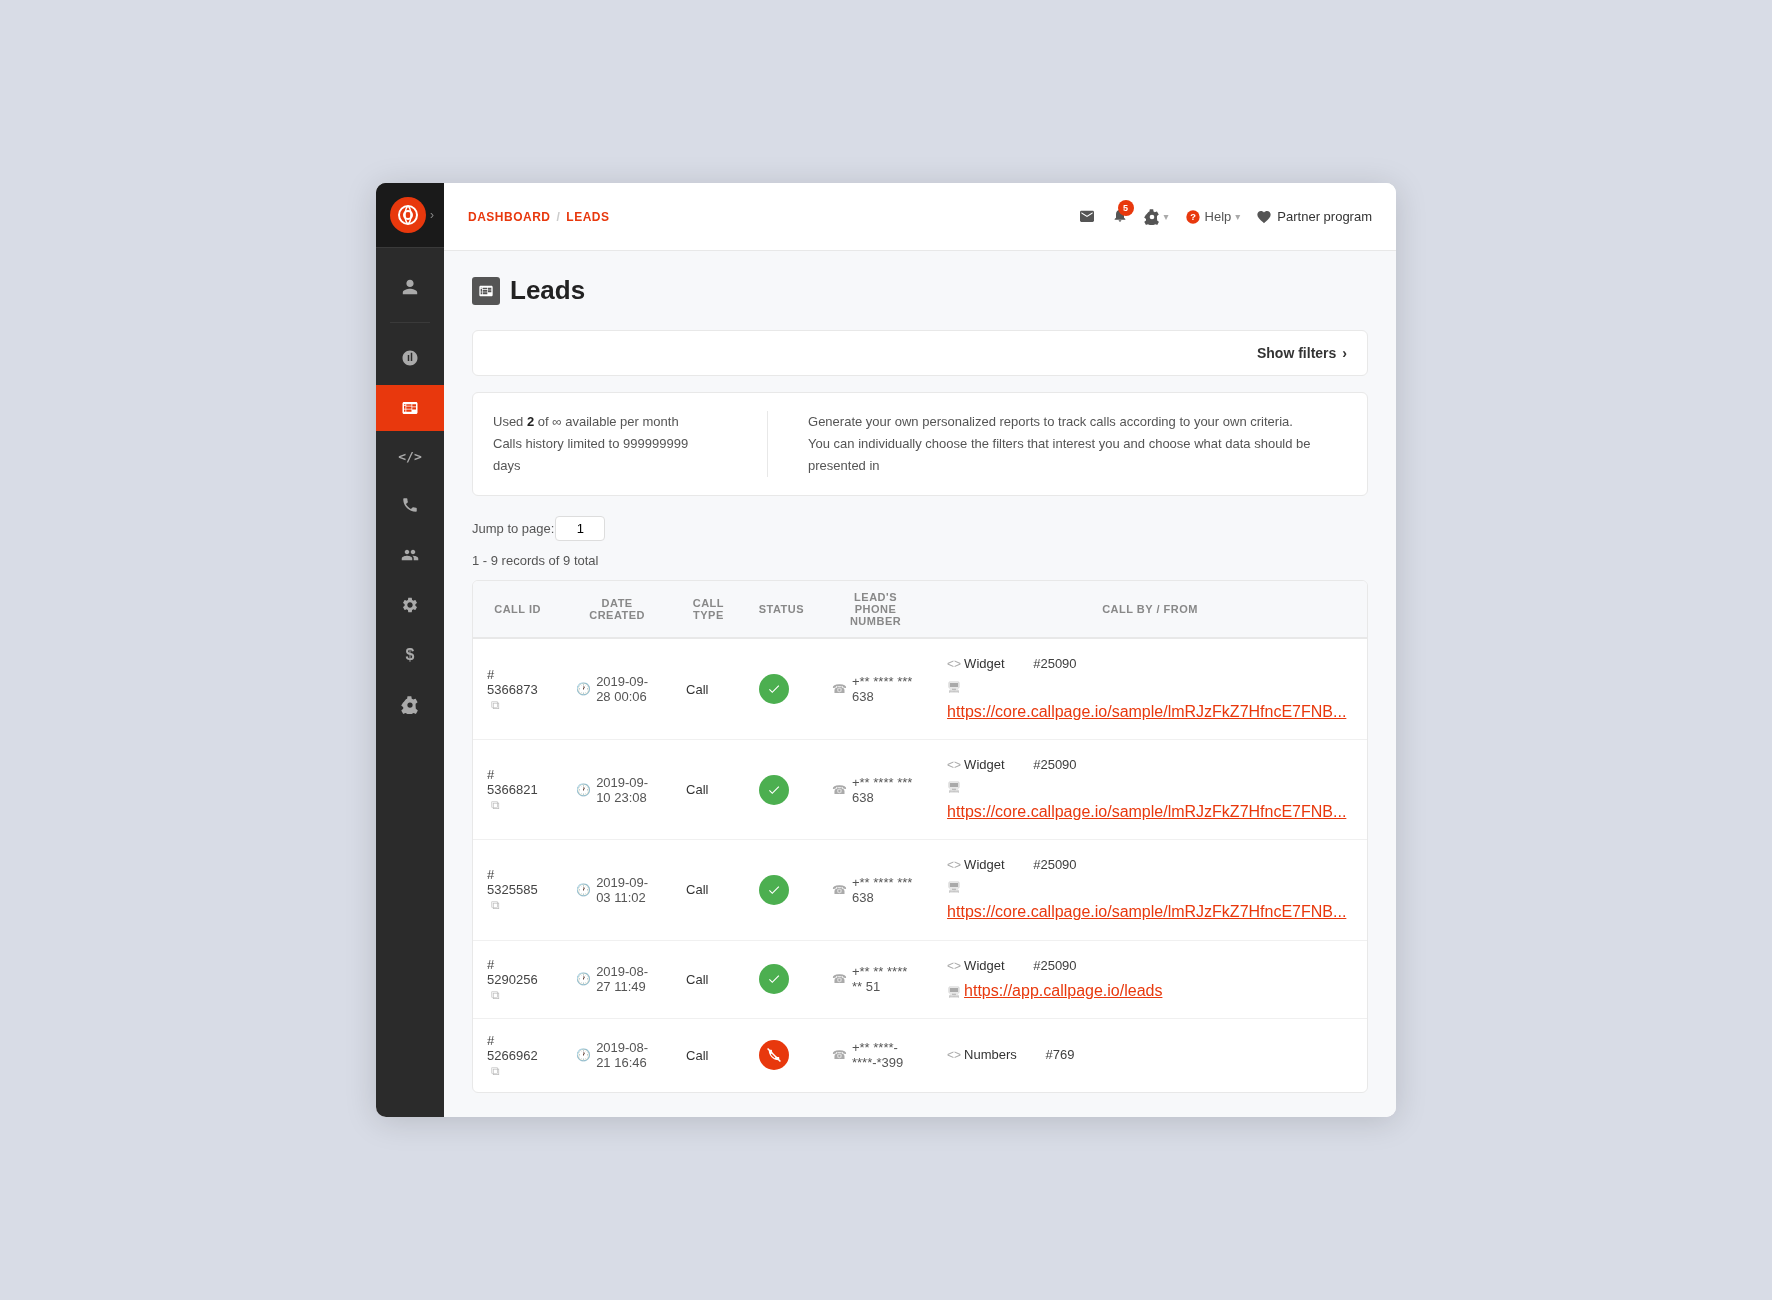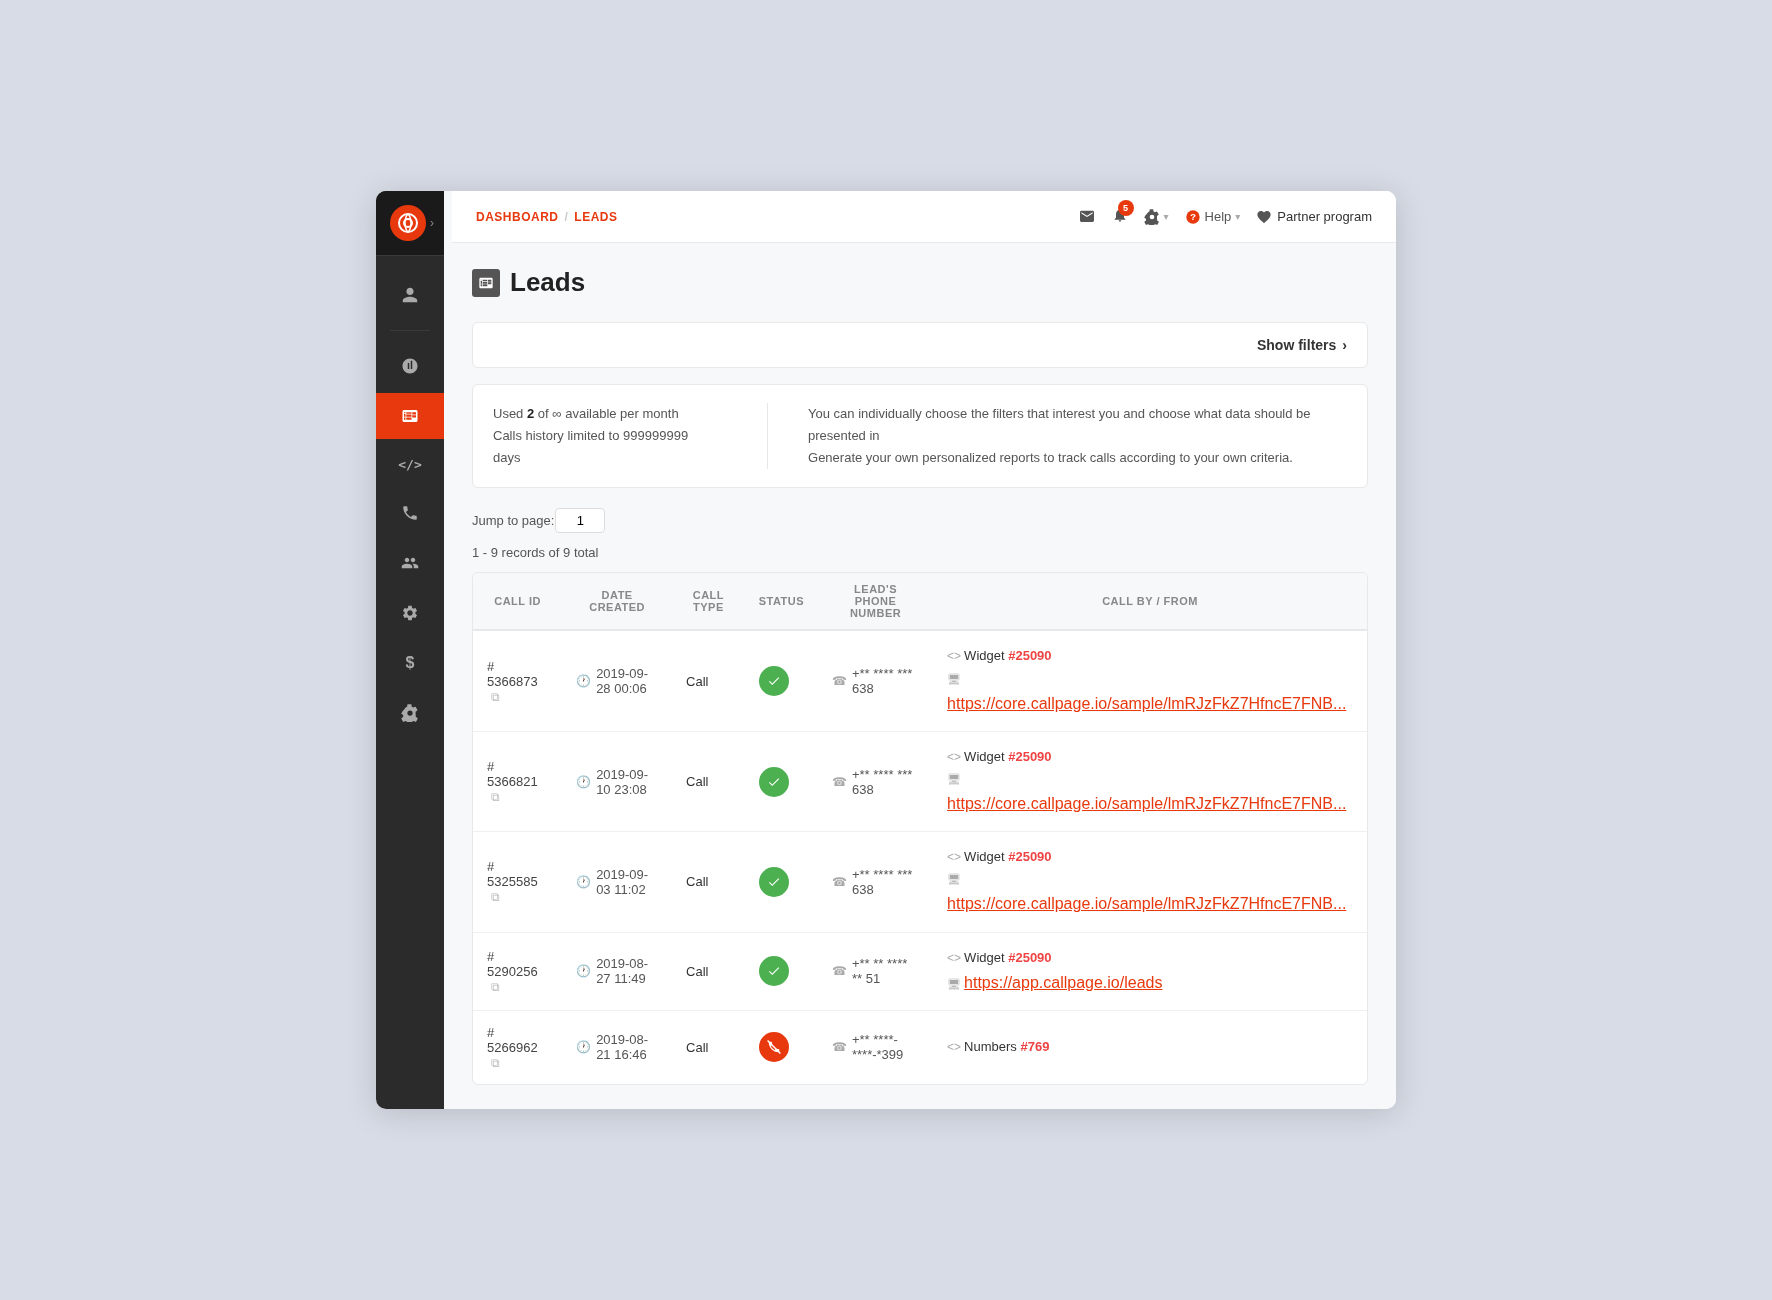--- a/index.html
+++ b/index.html
@@ -93,25 +93,24 @@
       display: flex;
       flex-direction: column;
       background: #f7f8fa;
       min-width: 0;
     }
     
     .topbar {
       background: #fff;
       border-bottom: 1px solid #e8e8e8;
       padding: 0 24px;
-      height: 52px;
+      height: 68px;
       display: flex;
       align-items: center;
       justify-content: space-between;
-      margin-left: 8px;
     }
     .breadcrumb {
       display: flex;
       align-items: center;
       gap: 6px;
       font-size: 12px;
       font-weight: 600;
       text-transform: uppercase;
       letter-spacing: 0.5px;
     }
@@ -306,21 +305,21 @@
     .phone-cell {
       display: flex;
       align-items: center;
       gap: 5px;
       color: #555;
       font-size: 13px;
     }
     .phone-icon { color: #aaa; font-size: 12px; }
     .call-by-cell { font-size: 13px; color: #555; line-height: 1.7; }
     .call-by-cell .widget-label { color: #333; }
-    .call-by-cell .widget-id { color: #ef4444; font-weight: 700; }
+    .call-by-cell .widget-id { color: #404040; font-weight: 400; margin-left: 25px; }
     .call-by-cell .url-link { color: #e8380d; font-size: 16px; }
     .widget-icon { color: #aaa; font-size: 12px; margin-right: 3px; }
     .screen-icon { color: #aaa; font-size: 11px; margin-right: 3px; }
   </style>
 </head>
 <body>
 
 <div class="window">
 
   <div class="sidebar">
@@ -450,22 +449,22 @@
           <span>›</span>
         </div>
       </div>
 
       <div class="info-bar">
         <div class="info-left">
           <div>Used <strong>2</strong> of <span>∞</span> <span>available per month</span></div>
           <div>Calls history limited to 999999999 days</div>
         </div>
         <div class="info-right">
+          <div>Generate your own personalized reports to track calls according to your own criteria.</div>
           <div>You can individually choose the filters that interest you and choose what data should be presented in</div>
-          <div>Generate your own personalized reports to track calls according to your own criteria.</div>
         </div>
       </div>
 
       <div class="pagination-row">
         <span class="jump-label">Jump to page:</span>
         <input class="jump-input" value="1" type="text" style="">
       </div>
       <div class="records-info">1 - 9 records of 9 total</div>
 
       <div class="table-container">

